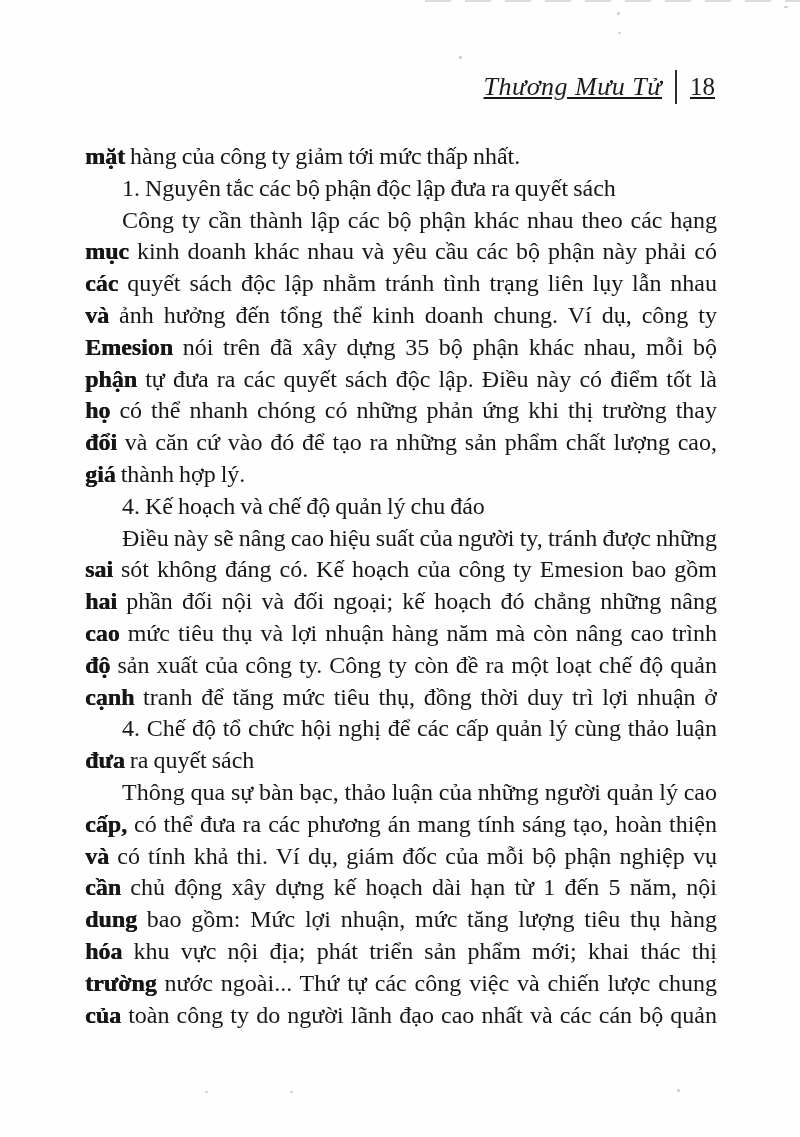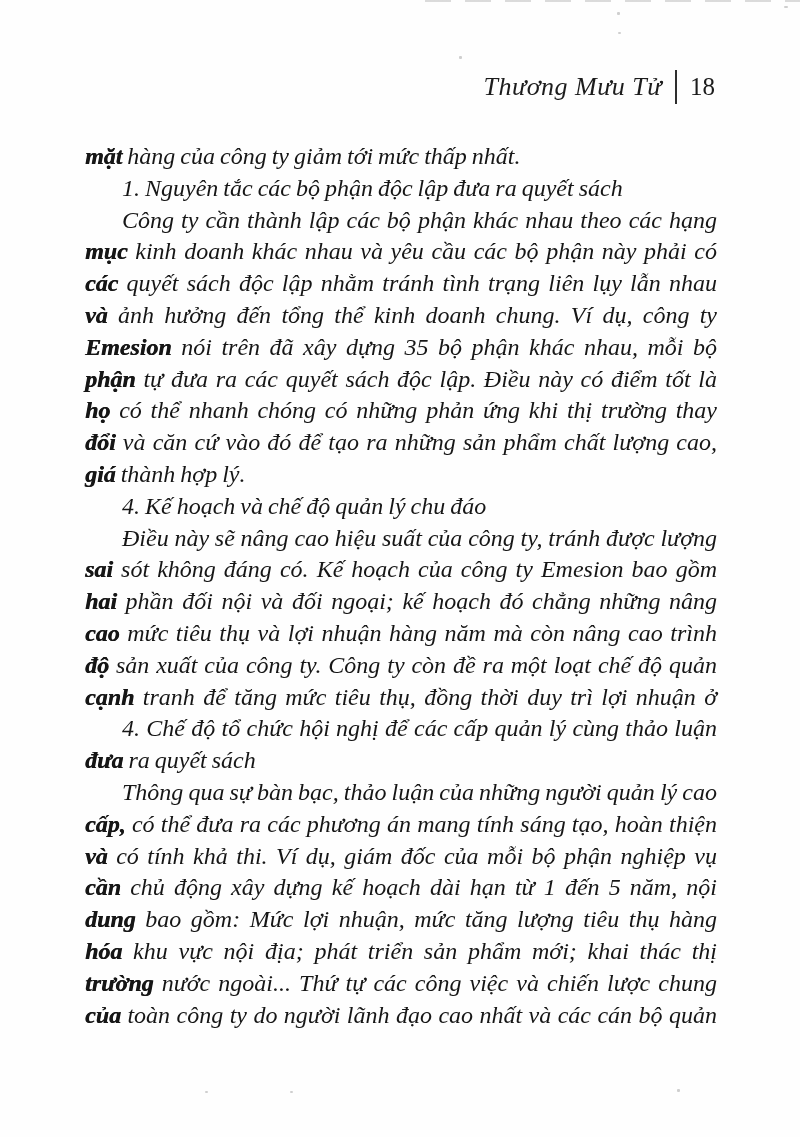--- a/index.html
+++ b/index.html
@@ -14,20 +14,21 @@
     width: 800px; height: 1137px;
     background: #fefefe;
     color: #191919;
   }
   
   .header {
     position: absolute;
     top: 70px; right: 85px;
     display: flex; align-items: center;
     gap: 13px;
+    text-decoration: underline;
   }
   .header .title {
     font-style: italic;
     font-size: 26px;
     letter-spacing: 0.5px;
     color: #1c1c1c;
     white-space: nowrap;
   }
   .header .divider {
     width: 2px; height: 34px;
@@ -35,21 +36,20 @@
   }
   .header .pagenum {
     font-size: 25px;
     color: #1c1c1c;
   }
   
   .body {
     position: absolute;
     left: 85px; top: 141px;
     width: 632px;
-    font-style: italic;
   }
   .line {
     height: 31.8px;
     line-height: 31.8px;
     font-size: 24px;
     color: #161616;
     word-spacing: -1px;
     white-space: nowrap;
   }
   .line.j {
@@ -104,21 +104,21 @@
       <div class="line j ind">Công ty cần thành lập các bộ phận khác nhau theo các hạng</div>
       <div class="line j"><span class="b">mục</span> kinh doanh khác nhau và yêu cầu các bộ phận này phải có</div>
       <div class="line j"><span class="b">các</span> quyết sách độc lập nhằm tránh tình trạng liên lụy lẫn nhau</div>
       <div class="line j"><span class="b">và</span> ảnh hưởng đến tổng thể kinh doanh chung. Ví dụ, công ty</div>
       <div class="line j"><span class="b">Emesion</span> nói trên đã xây dựng 35 bộ phận khác nhau, mỗi bộ</div>
       <div class="line j"><span class="b">phận</span> tự đưa ra các quyết sách độc lập. Điều này có điểm tốt là</div>
       <div class="line j"><span class="b">họ</span> có thể nhanh chóng có những phản ứng khi thị trường thay</div>
       <div class="line j"><span class="b">đổi</span> và căn cứ vào đó để tạo ra những sản phẩm chất lượng cao,</div>
       <div class="line"><span class="b">giá</span> thành hợp lý.</div>
       <div class="line ind">4. Kế hoạch và chế độ quản lý chu đáo</div>
-      <div class="line j ind">Điều này sẽ nâng cao hiệu suất của công ty, tránh được lượng</div>
+      <div class="line j ind">Điều này sẽ nâng cao hiệu suất của người ty, tránh được những</div>
       <div class="line j"><span class="b">sai</span> sót không đáng có. Kế hoạch của công ty Emesion bao gồm</div>
       <div class="line j"><span class="b">hai</span> phần đối nội và đối ngoại; kế hoạch đó chẳng những nâng</div>
       <div class="line j"><span class="b">cao</span> mức tiêu thụ và lợi nhuận hàng năm mà còn nâng cao trình</div>
       <div class="line j"><span class="b">độ</span> sản xuất của công ty. Công ty còn đề ra một loạt chế độ quản</div>
       <div class="line j"><span class="b">cạnh</span> tranh để tăng mức tiêu thụ, đồng thời duy trì lợi nhuận ở</div>
       <div class="line j ind">4. Chế độ tổ chức hội nghị để các cấp quản lý cùng thảo luận</div>
       <div class="line"><span class="b">đưa</span> ra quyết sách</div>
       <div class="line j ind">Thông qua sự bàn bạc, thảo luận của những người quản lý cao</div>
       <div class="line j"><span class="b">cấp,</span> có thể đưa ra các phương án mang tính sáng tạo, hoàn thiện</div>
       <div class="line j"><span class="b">và</span> có tính khả thi. Ví dụ, giám đốc của mỗi bộ phận nghiệp vụ</div>

